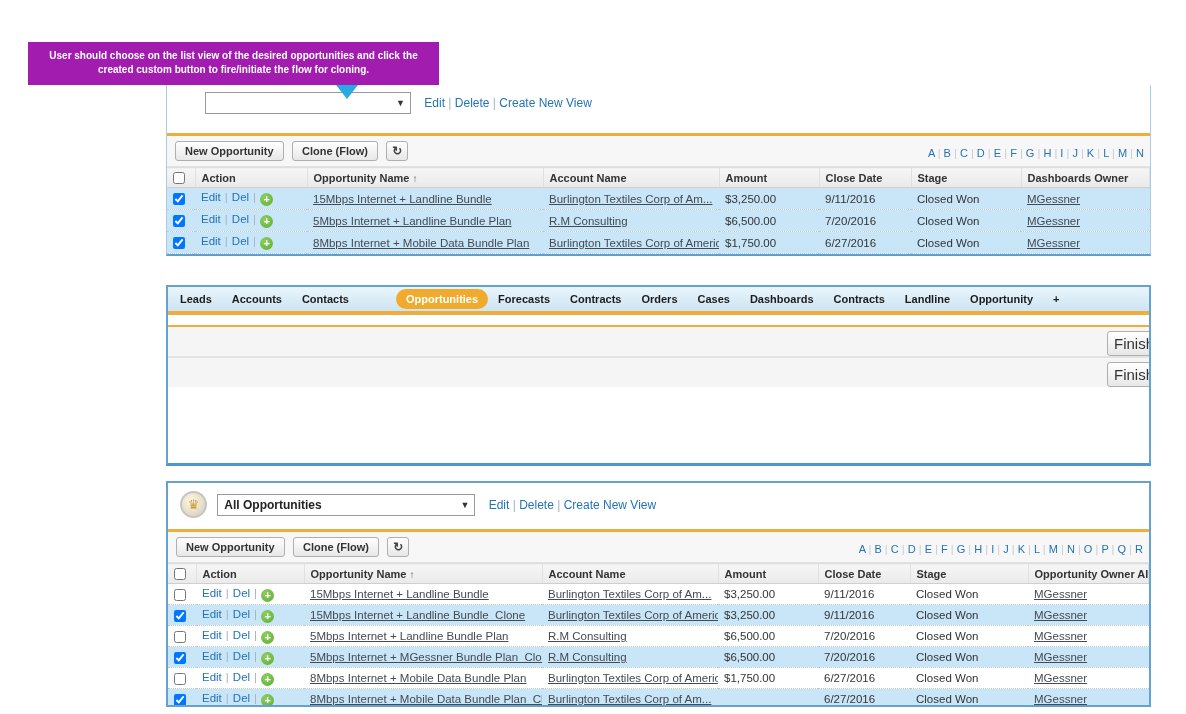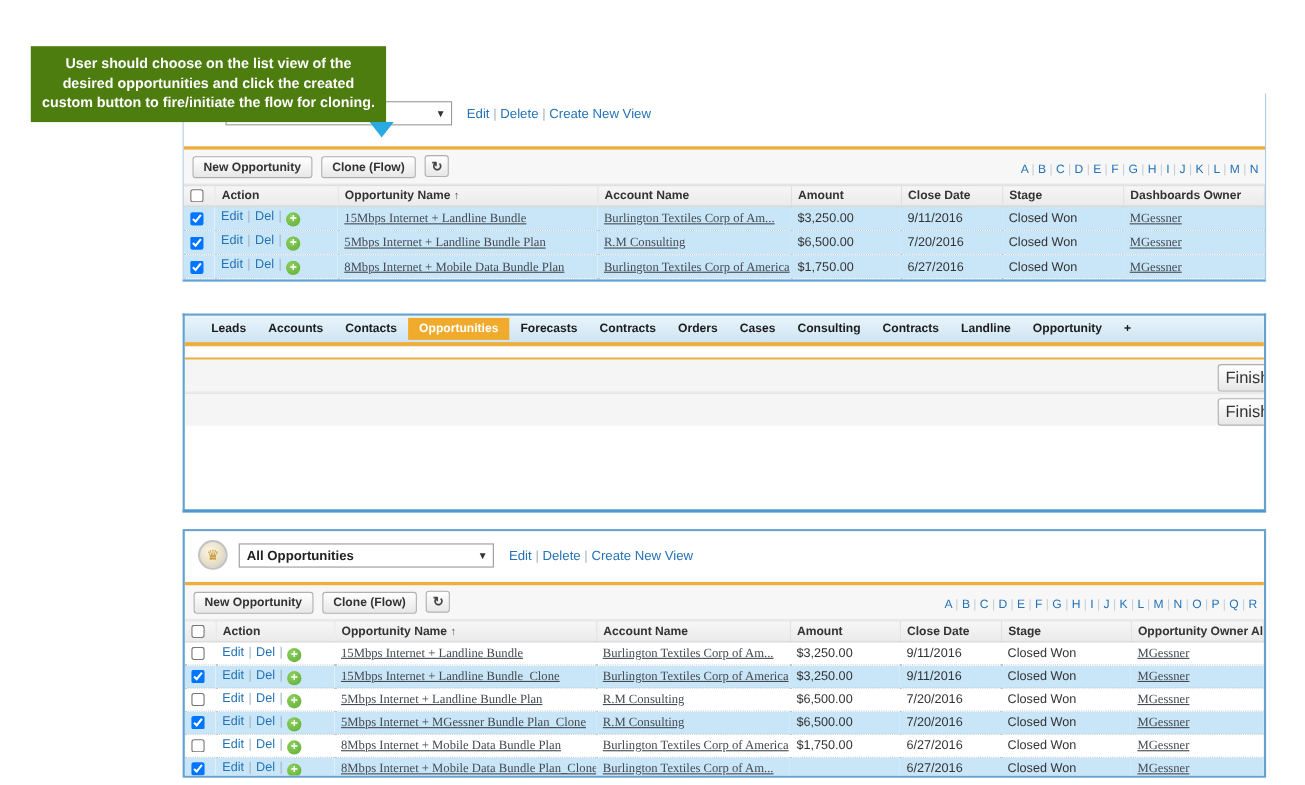--- a/index.html
+++ b/index.html
@@ -3,22 +3,22 @@
 <meta charset="utf-8">
 <style>
   * { box-sizing: border-box; margin: 0; padding: 0; }
   html,body { width:1186px; height:714px; }
   body {
     position: relative; overflow: hidden; background: #fff;
     font-family: "Liberation Sans", sans-serif; font-size: 12px; color:#333;
   }
   
   .callout {
-    position:absolute; left:28px; top:42px; width:323px; z-index:20;
-    background:#4d7c0f; color:#fff; font-weight:bold; font-size:13px;
+    position:absolute; left:28px; top:42px; width:411px; z-index:20;
+    background:#a21caf; color:#fff; font-weight:bold; font-size:10px;
     line-height:1.35; text-align:center; padding:7px 10px 9px;
   }
   .callout-tail {
     position:absolute; left:308px; top:100%; width:0; height:0;
     border-left:11px solid transparent; border-right:11px solid transparent;
     border-top:14px solid #29ABE2;
   }
   
   .panel { position:absolute; left:166px; background:#fff; overflow:hidden; }
   .list-head { position:relative; background:#fff; }
@@ -49,43 +49,43 @@
   table.lv { width:100%; border-collapse:collapse; font-size:11.5px; table-layout:fixed; }
   table.lv th {
     background:linear-gradient(#F6F6F6,#EAEAEA); text-align:left; font-size:11px;
     font-weight:bold; color:#333; padding:3px 6px; border-bottom:1px solid #CFCFCF;
     border-right:1px solid #E0E0E0; border-top:1px solid #DDD; white-space:nowrap; overflow:hidden;
   }
   table.lv td { padding:3px 6px; border-bottom:1px dotted #BCC8D2; white-space:nowrap; overflow:hidden; }
   tr.sel td { background:#C9E6F8; }
   .acts a { color:#2473B6; text-decoration:none; cursor:pointer; }
   .sep::before { content:"|"; color:#9fb4c4; padding:0 4px; }
-  a.dl { color:#454A51; text-decoration:underline; cursor:pointer;font-family:Liberation Serif, serif; }
+  a.dl { color:#454A51; text-decoration:underline; cursor:pointer; }
   .plus {
     display:inline-block; width:13px; height:13px; border-radius:50%;
     background:radial-gradient(circle at 35% 30%, #8DCE5E, #5FAE35); color:#fff;
     font-weight:bold; font-size:11px; line-height:12px; text-align:center;
     vertical-align:-2px; cursor:pointer;
   }
   input[type=checkbox]{ width:12px; height:12px; vertical-align:middle; }
   .sort-arrow { font-size:10px; color:#555; }
   
   #panel1 { top:85px; width:985px; border:1px solid #A9CCE4; border-top:none; border-bottom:2px solid #5C9FD4; }
   #panel1 .list-head { height:48px; padding-top:7px; padding-left:38px; }
   
   #panel2 { top:285px; width:985px; height:181px; border:2px solid #66A2CF; border-bottom:3px solid #4D96CE; }
   .tabbar {
     height:24px; background:linear-gradient(#EAF5FB,#CDE4F2); display:flex;
-    align-items:center; padding-left:14px;
+    align-items:center; padding-left:2px;
   }
   .tab {
     font-size:11px; font-weight:bold; color:#1c1c1c; padding:4px 10px;
     cursor:pointer; white-space:nowrap;
   }
-  .tab.active { background:#F0AB2D; color:#fff; border-radius:0; }
+  .tab.active { background:#F0AB2D; color:#fff; border-radius:10px;margin-left:37px; }
   .goldbar { height:4px; background:#EDAE3D; }
   .flow-gap { height:10px; background:#fff; }
   .flow-card { border-top:2px solid #EDAE3D; }
   .strip { position:relative; height:30px; background:#F5F5F5; }
   .strip.top { border-bottom:1px solid #E3E3E3; }
   .strip.bottom { border-top:1px solid #E3E3E3; }
   .finish { 
     position:absolute; right:-14px; top:4px; width:56px; text-align:left;
     font-size:15px; color:#333; background:linear-gradient(#FFF,#E7E7E7);
     border:1px solid #AFAFAF; border-radius:3px; padding:3px 6px; cursor:pointer;
@@ -189,42 +189,42 @@
 <div class="panel" id="panel2">
   <div class="tabbar">
     <span class="tab">Leads</span>
     <span class="tab">Accounts</span>
     <span class="tab">Contacts</span>
     <span class="tab active">Opportunities</span>
     <span class="tab">Forecasts</span>
     <span class="tab">Contracts</span>
     <span class="tab">Orders</span>
     <span class="tab">Cases</span>
-    <span class="tab">Consulting</span>
+    <span class="tab">Dashboards</span>
     <span class="tab">Contracts</span>
     <span class="tab">Landline</span>
     <span class="tab">Opportunity</span>
     <span class="tab">+</span>
   </div>
   <div class="goldbar"></div>
   <div class="flow-gap"></div>
   <div class="flow-card">
     <div class="strip top">
       <button class="finish">Finish</button>
     </div>
     <div class="strip bottom">
       <button class="finish">Finish</button>
     </div>
   </div>
 </div>
 
 <div class="panel" id="panel3">
   <div class="list-head">
     <span class="coin"><span class="crown">♛</span></span>
-    <span class="vselect" style="width:232px;">
+    <span class="vselect" style="width:258px;">
       <span class="vval">All Opportunities</span>
       <span class="caret">▼</span>
     </span>
     <span class="head-links">
       <a>Edit</a><a>Delete</a><a>Create New View</a>
     </span>
   </div>
   <div class="toolbar">
     <button class="btn">New Opportunity</button>
     <button class="btn">Clone (Flow)</button>

